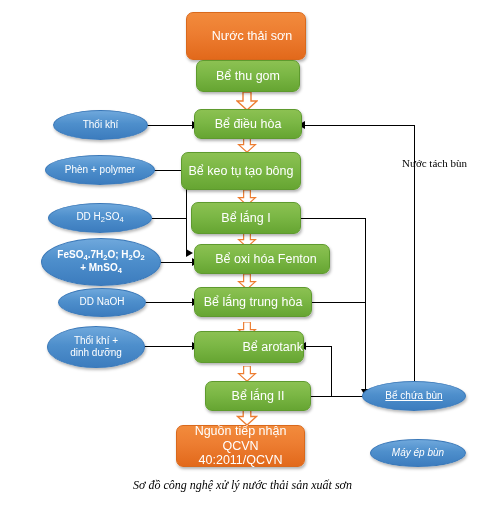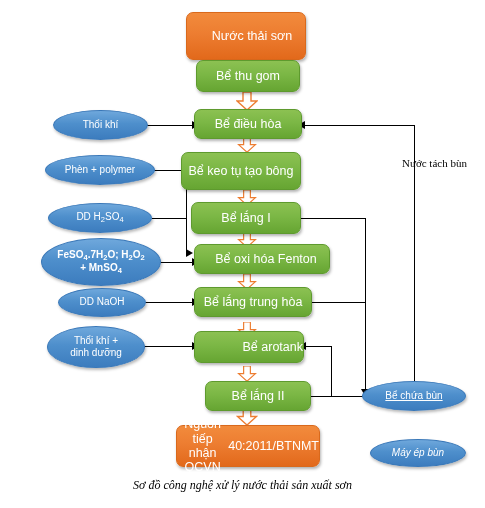--- a/index.html
+++ b/index.html
@@ -164,23 +164,23 @@
   </div>
 
   <div class="node green" style="left:194px;top:331px;width:110px;height:32px;justify-content:flex-end;">
     <span>Bể arotank</span>
   </div>
 
   <div class="node green" style="left:205px;top:381px;width:106px;height:30px;">
     <span>Bể lắng II</span>
   </div>
 
-  <div class="node orange" style="left:176px;top:425px;width:144px;height:42px;">
+  <div class="node orange" style="left:176px;top:425px;width:129px;height:42px;flex-direction:column;">
     <span>Nguồn tiếp nhận QCVN</span>
-    <span>40:2011/BTNMT</span>
+    <span>40:2011/QCVN</span>
   </div>
 
   <div class="ellipse" style="left:53px;top:110px;width:95px;height:30px;">
     <span>Thổi khí</span>
   </div>
 
   <div class="ellipse" style="left:45px;top:155px;width:110px;height:30px;">
     <span>Phèn + polymer</span>
   </div>
 

